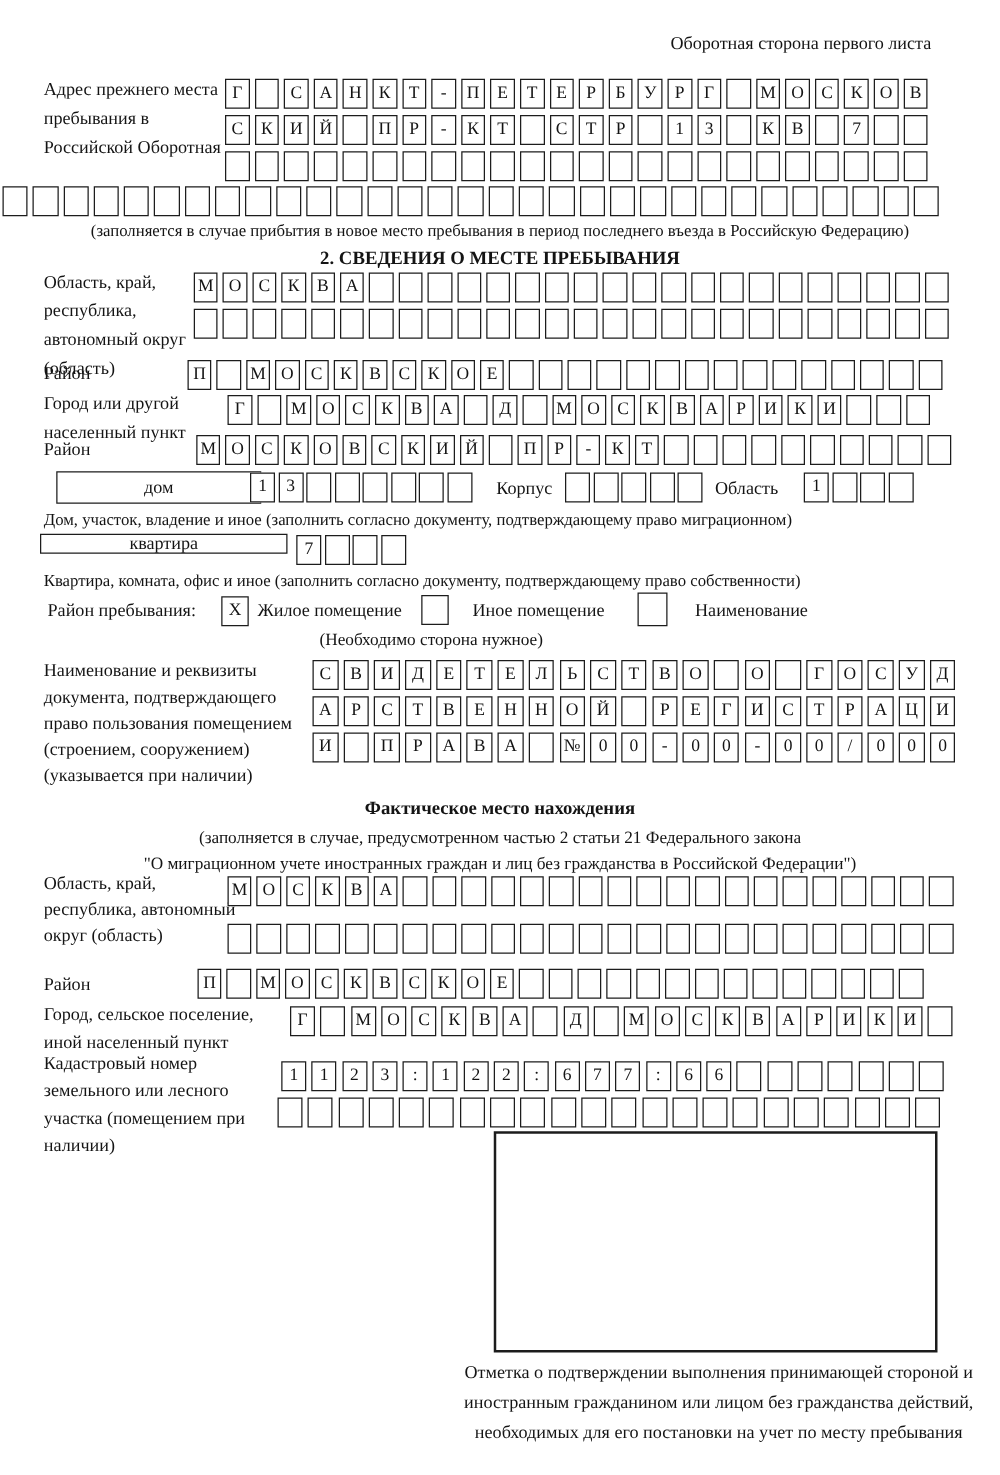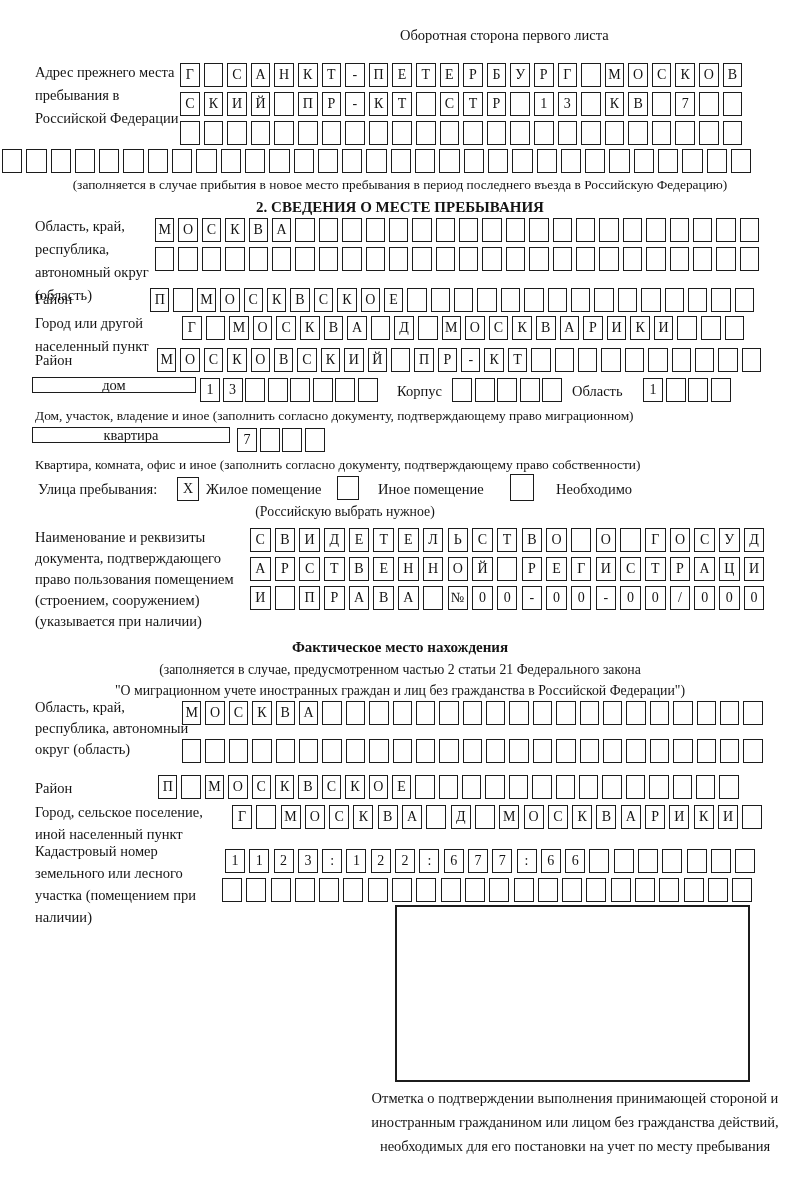--- a/index.html
+++ b/index.html
@@ -14,23 +14,23 @@
   .boxrow{position:absolute;display:flex;gap:4px}
   .boxrow.tight{gap:2.5px}
   .cell{flex:0 0 var(--cw,19.6px);height:24px;border:1.8px solid #1c1c1c;box-sizing:border-box;display:flex;align-items:center;justify-content:center;font-size:14px;background:#fff;overflow:hidden}
   .widebox{position:absolute;border:1.8px solid #1c1c1c;box-sizing:border-box;display:flex;align-items:center;justify-content:center;font-size:14.5px;background:#fff}
   .cb{position:absolute;width:22px;height:24px;border:1.8px solid #1c1c1c;box-sizing:border-box;display:flex;align-items:center;justify-content:center;font-size:14px;background:#fff}
   .stampbox{position:absolute;border:2px solid #1c1c1c;box-sizing:border-box;background:#fff}
 </style>
 </head>
 <body>
 
-<div class="abs label" style="left:400px;top:24px;width:345px;">Оборотная сторона первого листа</div>
-
-<div class="abs label" style="left:35px;top:61px;width:150px">Адрес прежнего места пребывания в Российской Федерации</div>
+<div class="abs label" style="left:400px;top:24px;width:345px;text-align:right">Оборотная сторона первого листа</div>
+
+<div class="abs label" style="left:35px;top:61px;width:150px">Адрес прежнего места пребывания в Российской Оборотная</div>
 <div class="boxrow" style="left:180px;top:63px">
     <span class="cell">Г</span>
     <span class="cell"></span>
     <span class="cell">С</span>
     <span class="cell">А</span>
     <span class="cell">Н</span>
     <span class="cell">К</span>
     <span class="cell">Т</span>
     <span class="cell">-</span>
     <span class="cell">П</span>
@@ -278,21 +278,21 @@
     <span class="cell"></span>
     <span class="cell"></span>
     <span class="cell"></span>
     <span class="cell"></span>
     <span class="cell"></span>
     <span class="cell"></span>
     <span class="cell"></span>
     <span class="cell"></span>
   </div>
 
-<div class="widebox" style="left:32px;top:377px;width:164px;height:16px">дом</div>
+<div class="widebox" style="left:45px;top:377px;width:164px;height:26px">дом</div>
 <div class="boxrow tight" style="left:200px;top:378px;--cw:20px">
     <span class="cell">1</span>
     <span class="cell">3</span>
     <span class="cell"></span>
     <span class="cell"></span>
     <span class="cell"></span>
     <span class="cell"></span>
     <span class="cell"></span>
     <span class="cell"></span>
   </div>
@@ -315,28 +315,28 @@
 
 <div class="widebox" style="left:32px;top:427px;width:198px;height:16px">квартира</div>
 <div class="boxrow tight" style="left:237px;top:428px;--cw:20px">
     <span class="cell">7</span>
     <span class="cell"></span>
     <span class="cell"></span>
     <span class="cell"></span>
   </div>
 <div class="abs caption" style="left:35px;top:456px;width:740px">Квартира, комната, офис и иное (заполнить согласно документу, подтверждающему право собственности)</div>
 
-<div class="abs label" style="left:38px;top:478px">Улица пребывания:</div>
+<div class="abs label" style="left:38px;top:478px">Район пребывания:</div>
 <div class="cb" style="left:177px;top:477px">Х</div>
 <div class="abs label" style="left:206px;top:478px">Жилое помещение</div>
 <div class="cb" style="left:337px;top:476px"></div>
 <div class="abs label" style="left:378px;top:478px">Иное помещение</div>
 <div class="cb" style="left:510px;top:474px;width:24px;height:27px"></div>
-<div class="abs label" style="left:556px;top:478px">Необходимо</div>
-<div class="abs caption" style="left:245px;top:503px;width:200px;text-align:center;font-size:13.8px">(Российскую выбрать нужное)</div>
+<div class="abs label" style="left:556px;top:478px">Наименование</div>
+<div class="abs caption" style="left:245px;top:503px;width:200px;text-align:center;font-size:13.8px">(Необходимо сторона нужное)</div>
 
 <div class="abs label lh21" style="left:35px;top:527px;width:212px">Наименование и реквизиты документа, подтверждающего право пользования помещением (строением, сооружением) (указывается при наличии)</div>
 <div class="boxrow" style="left:250px;top:528px;--cw:20.5px;gap:4.2px">
     <span class="cell">С</span>
     <span class="cell">В</span>
     <span class="cell">И</span>
     <span class="cell">Д</span>
     <span class="cell">Е</span>
     <span class="cell">Т</span>
     <span class="cell">Е</span>

